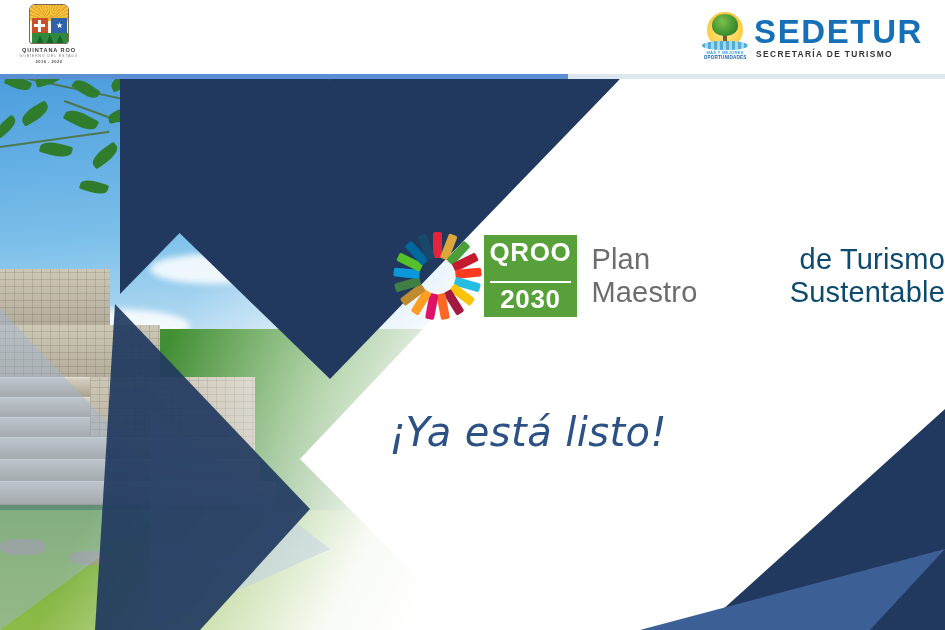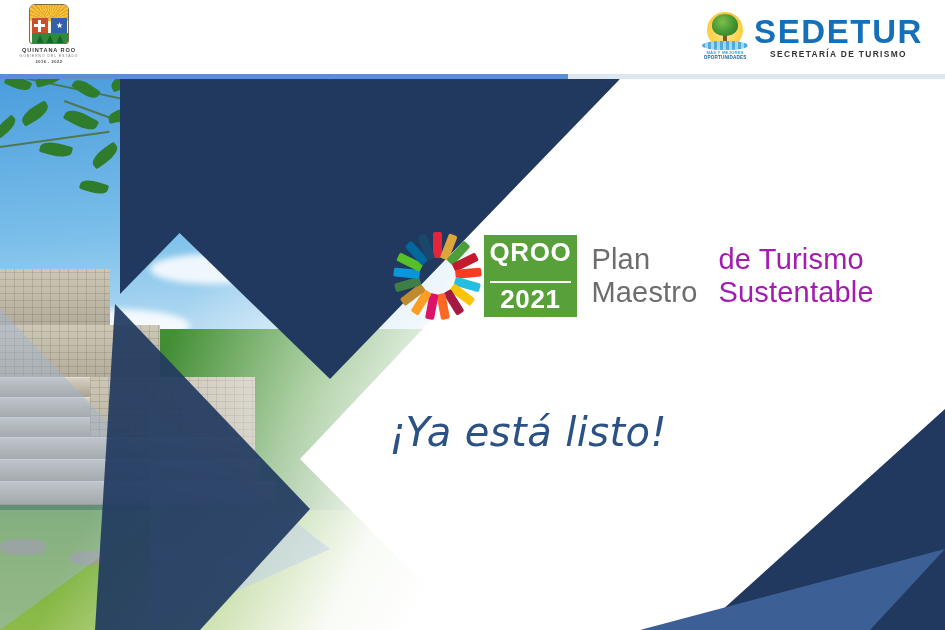--- a/index.html
+++ b/index.html
@@ -154,21 +154,21 @@
     color:#1b63a8; letter-spacing:.2px; white-space:nowrap;
   }
   .sedetur-words { display:flex; flex-direction:column; }
   .sedetur-main {
     font-size:33px; font-weight:bold;
     color:#1570b8; letter-spacing:1.6px; line-height:32px;
   }
   .sedetur-sub {
     font-size:8.4px; font-weight:bold;
     color:#333333; letter-spacing:1.35px;
-    margin-top:1px; margin-left:16px;
+    margin-top:1px; margin-left:2px;
   }
 
   
   .stage {
     position:absolute; left:0; top:79px;
     width:945px; height:551px;
     overflow:hidden; background:#ffffff;
   }
 
   
@@ -281,21 +281,21 @@
   }
   .qroo-badge .q2 {
     color:#ffffff; font-weight:bold; font-size:26px;
     letter-spacing:.6px; padding-top:3px;
   }
   .wordmark { display:flex; flex-direction:row; justify-content:center; }
   .wm1 {
     font-size:29px; color:#6d6d6d; letter-spacing:.2px; line-height:33px;
   }
   .wm2 {
-    font-size:29px; color:#a21caf; letter-spacing:.2px; line-height:33px;
+    font-size:29px; color:#0c4a6e; letter-spacing:.2px; line-height:33px;text-align:right;
   }
 
   
   .tagline {
     position:absolute; left:0; top:330px;
     width:945px; text-align:center;
     z-index:30; pointer-events:none;
   }
   .tagline span {
     display:inline-block;
@@ -441,21 +441,21 @@
           <div class="sdg-seg" style="background: rgb(191, 139, 46); transform: rotate(232.941deg);"></div>
           <div class="sdg-seg" style="background: rgb(63, 126, 68); transform: rotate(254.118deg);"></div>
           <div class="sdg-seg" style="background: rgb(10, 151, 217); transform: rotate(275.294deg);"></div>
           <div class="sdg-seg" style="background: rgb(86, 192, 43); transform: rotate(296.471deg);"></div>
           <div class="sdg-seg" style="background: rgb(0, 104, 157); transform: rotate(317.647deg);"></div>
           <div class="sdg-seg" style="background: rgb(25, 72, 106); transform: rotate(338.824deg);"></div>
         </div>
 
       <div class="qroo-badge">
         <div class="q1">QROO</div>
-        <div class="q2">2021</div>
+        <div class="q2">2030</div>
       </div>
 
       <div class="wordmark">
         <div class="wm1">Plan Maestro</div>
         <div class="wm2">de Turismo Sustentable</div>
       </div>
     </div>
 
     <div class="tagline">
       <span>¡Ya está listo!</span>

